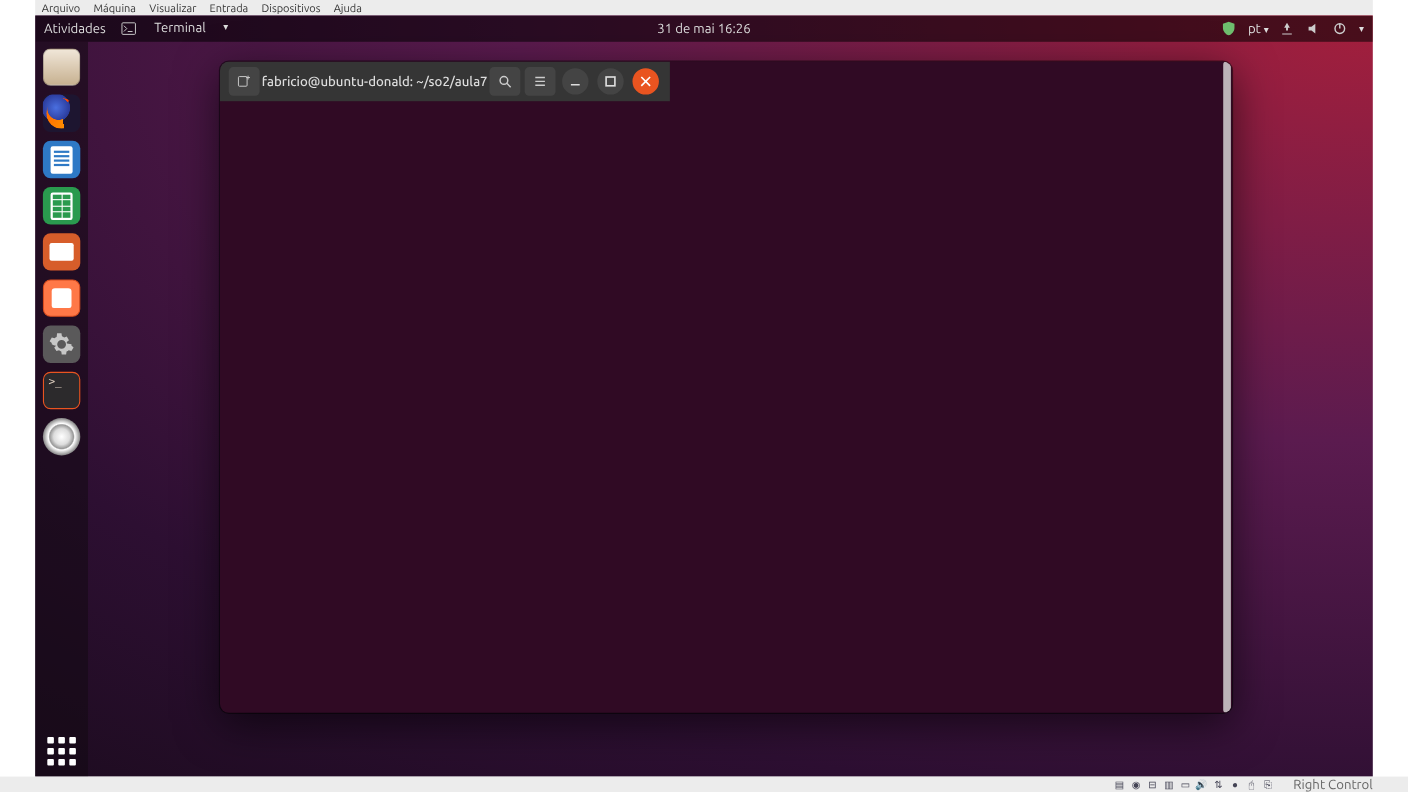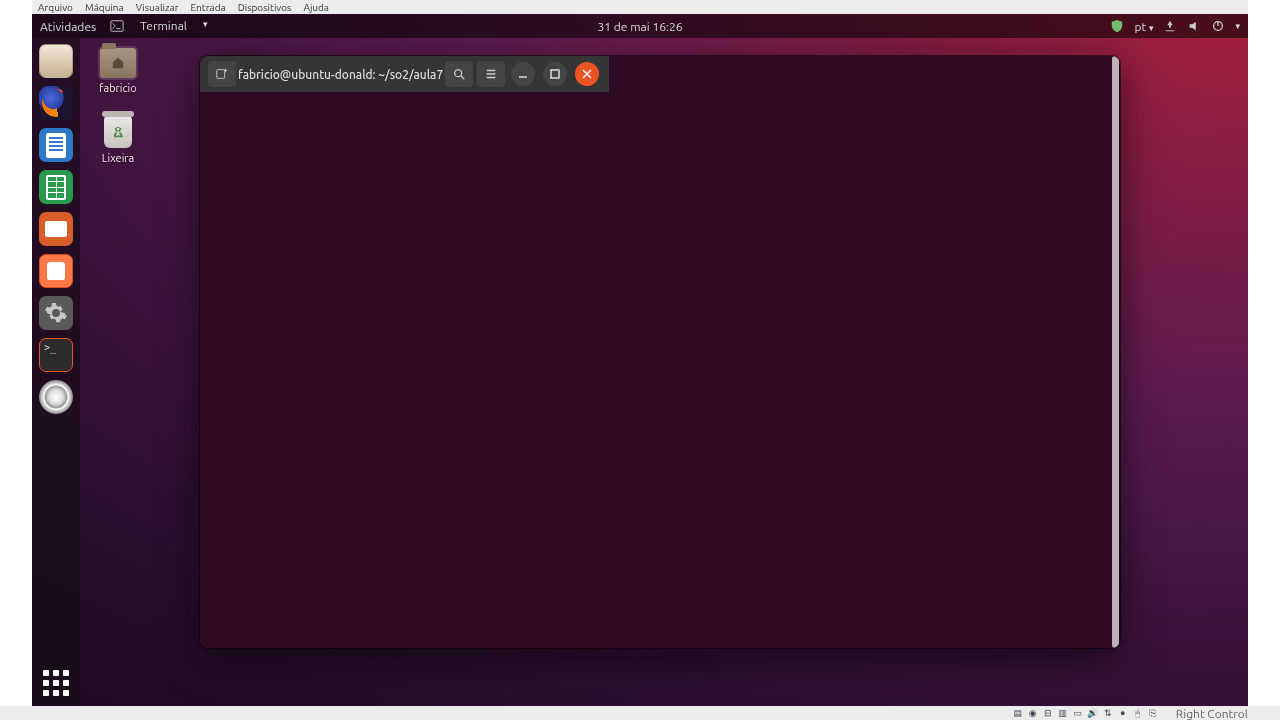--- a/index.html
+++ b/index.html
@@ -271,38 +271,20 @@
         <div></div>
         <div></div>
         <div></div>
         <div></div>
         <div></div>
         <div></div>
         <div></div>
     </div>
   </div>
 
-  <div class="desktop-icons">
-    <div class="di">
-      <div class="folder">
-          <svg viewBox="0 0 16 16">
-            <path d="M8 2l6 5v7H2V7z"></path>
-          </svg>
-        </div>
-      <div>fabricio</div>
-    </div>
-    <div class="di">
-      <div class="trash">
-          <svg viewBox="0 0 16 16">
-            <path d="M4 4l4-2 4 2-2 4-2-1 2-3-2-1-2 1 2 3-2 1zM3 12l2-4 2 1-2 3h4v2H4zM13 12l-2-4-2 1 2 3h-2v2h5z"></path>
-          </svg>
-        </div>
-      <div>Lixeira</div>
-    </div>
-  </div>
 
   <div class="window">
     <div class="titlebar">
       <div class="hbtn">
         <svg viewBox="0 0 16 16">
             <rect x="2" y="3" width="9" height="10" rx="1" fill="none" stroke="#ccc"></rect>
             <path d="M12 2v4M10 4h4" stroke="#ccc"></path>
           </svg>
       </div>
       <div class="title">fabricio@ubuntu-donald: ~/so2/aula7</div>

